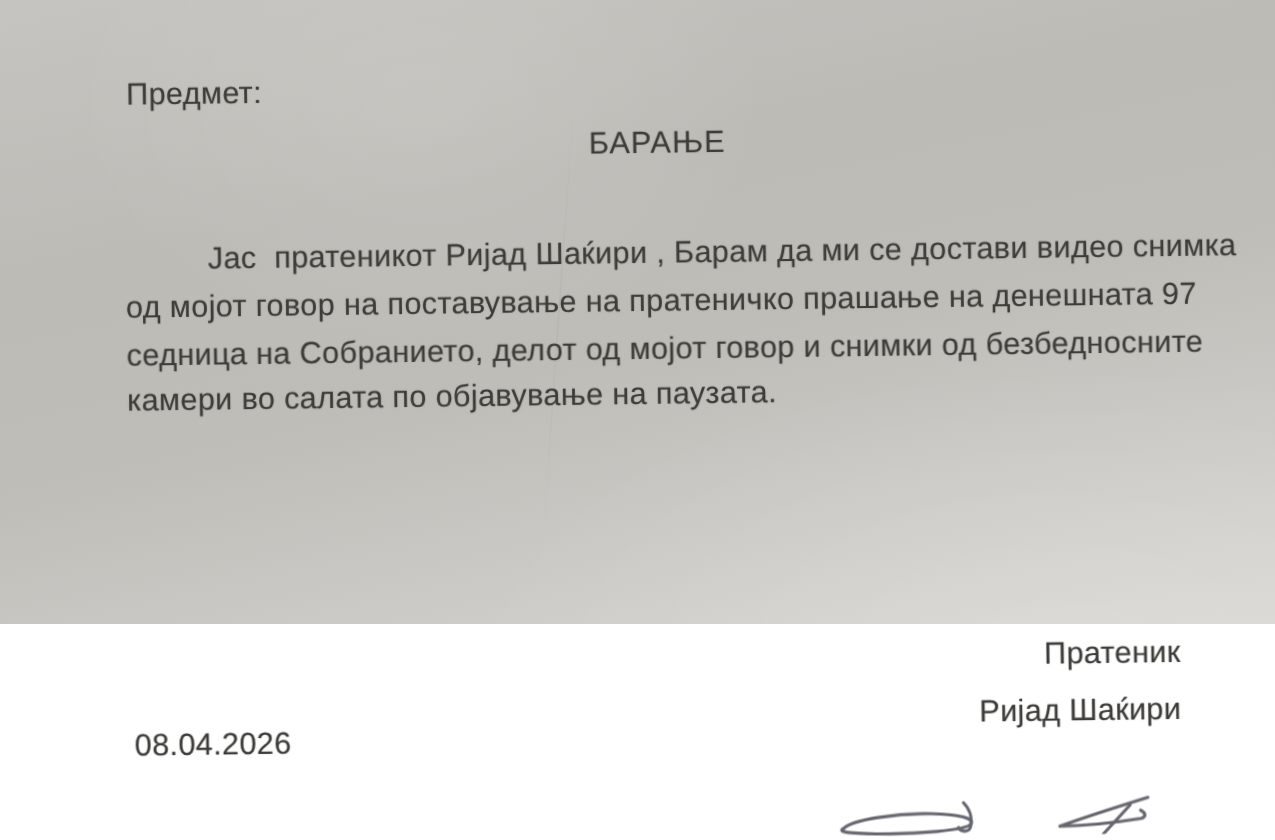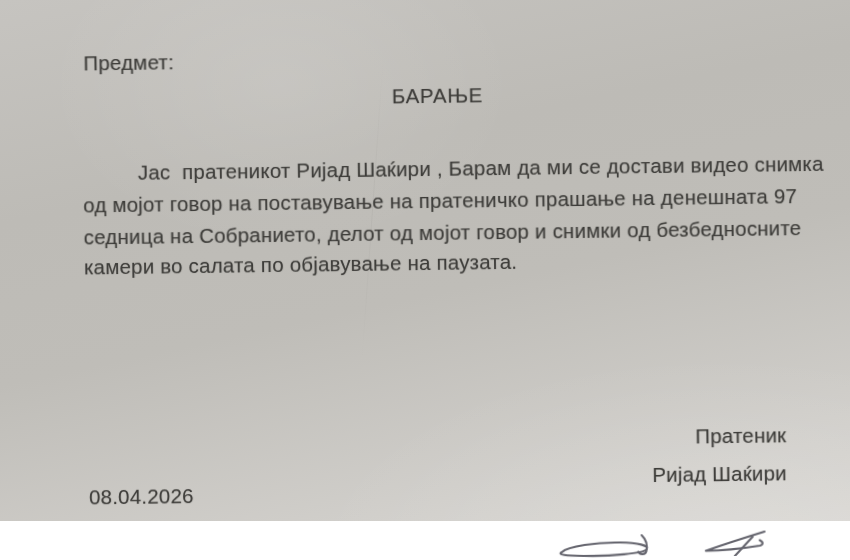--- a/index.html
+++ b/index.html
@@ -7,21 +7,21 @@
     padding: 0;
     width: 850px;
     height: 560px;
     overflow: hidden;
     font-family: "Liberation Sans", sans-serif;
   }
   .paper {
     position: absolute;
     inset: 0;
     width: 850px;
-    height: 521px;
+    height: 416px;
     background:
       radial-gradient(ellipse 340px 240px at 33% 16%, rgba(255,255,255,0.10), rgba(255,255,255,0) 70%),
       radial-gradient(ellipse 600px 300px at 85% 108%, rgba(255,255,255,0.16), rgba(255,255,255,0) 70%),
       linear-gradient(168deg, #c6c4c0 0%, #bdbbb6 32%, #bfbdb8 55%, #d2d0cc 88%, #d8d6d2 100%);
   }
   .crease {
     position: absolute;
     left: 372px; top: 60px;
     width: 1px; height: 300px;
     background: linear-gradient(180deg, rgba(120,118,114,0) 0%, rgba(120,118,114,0.10) 50%, rgba(120,118,114,0) 100%);

